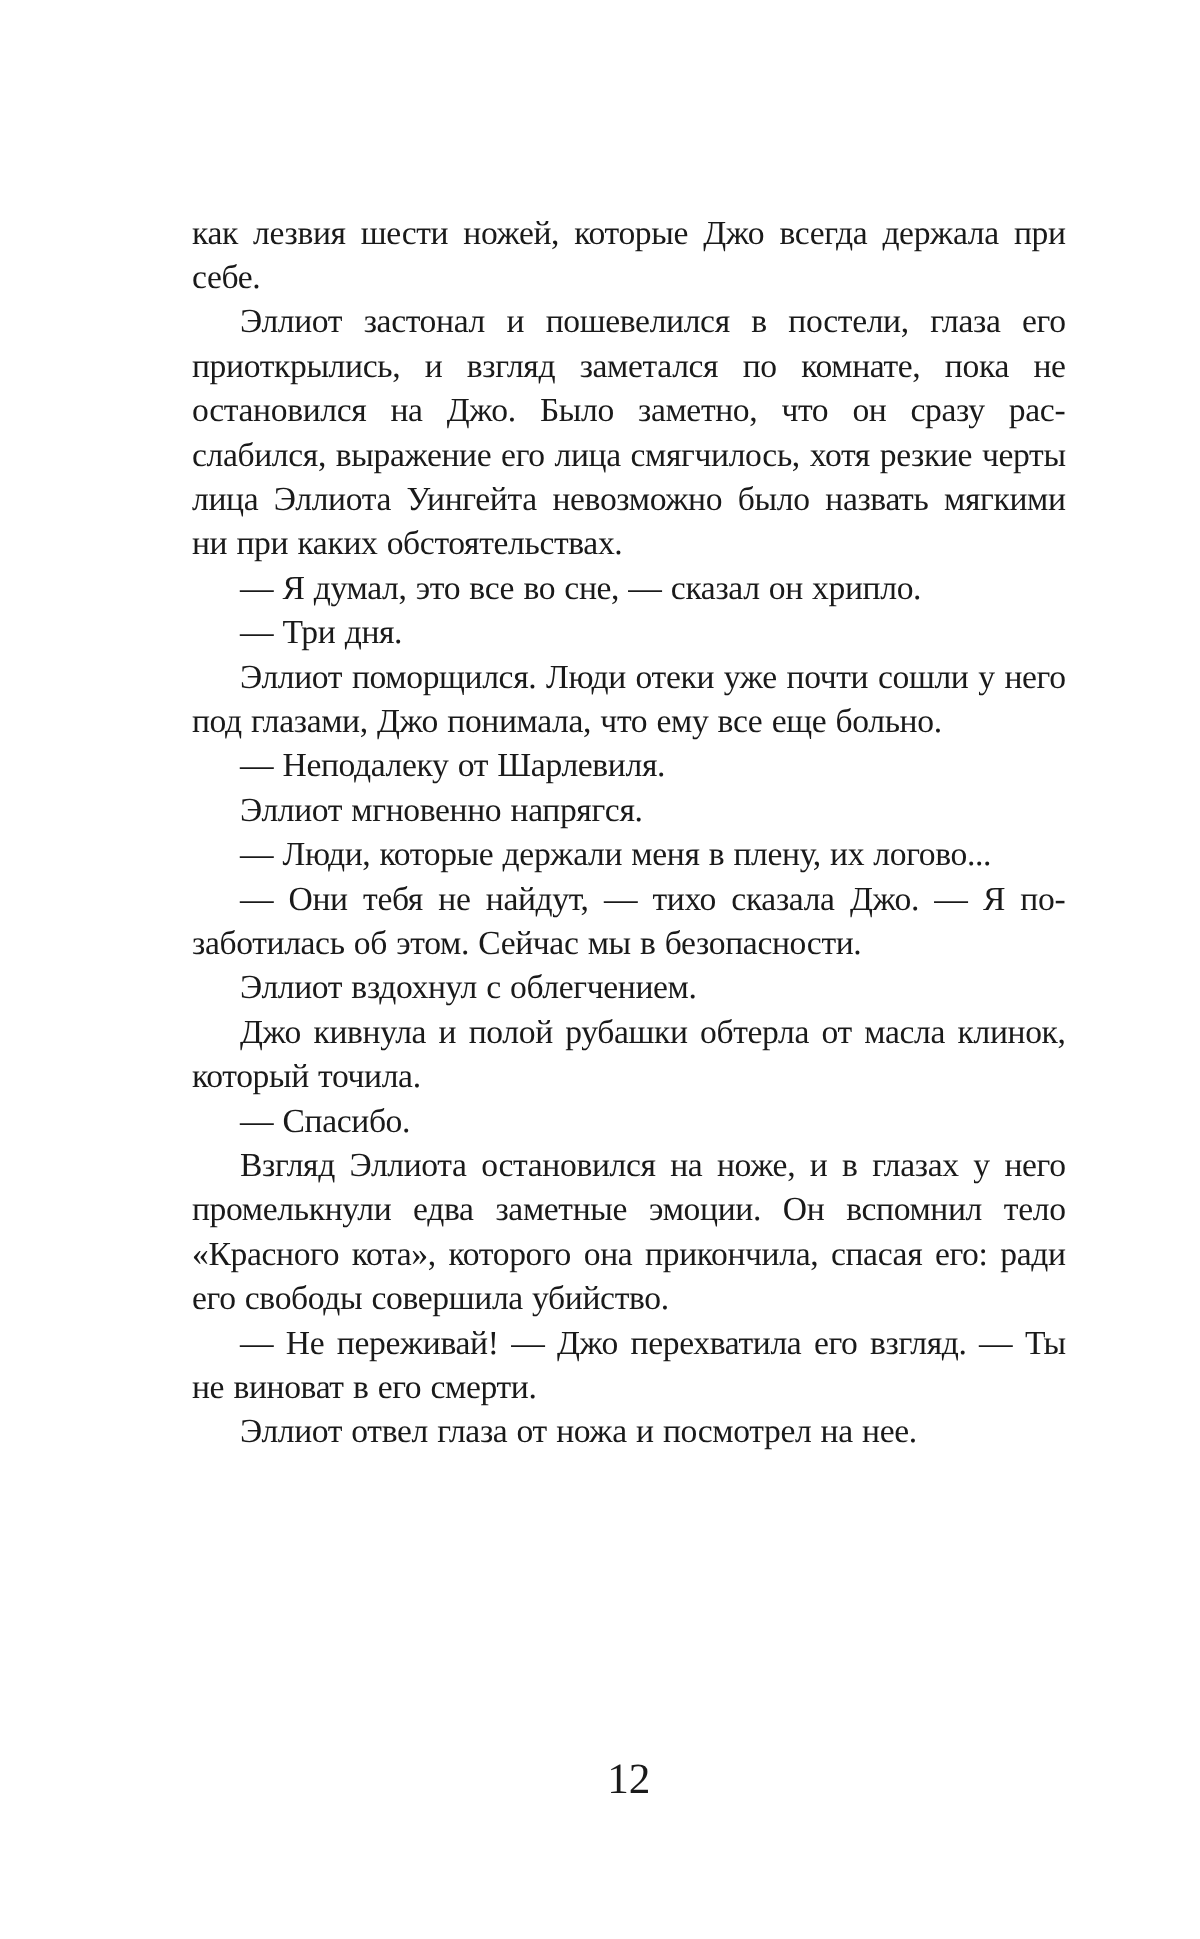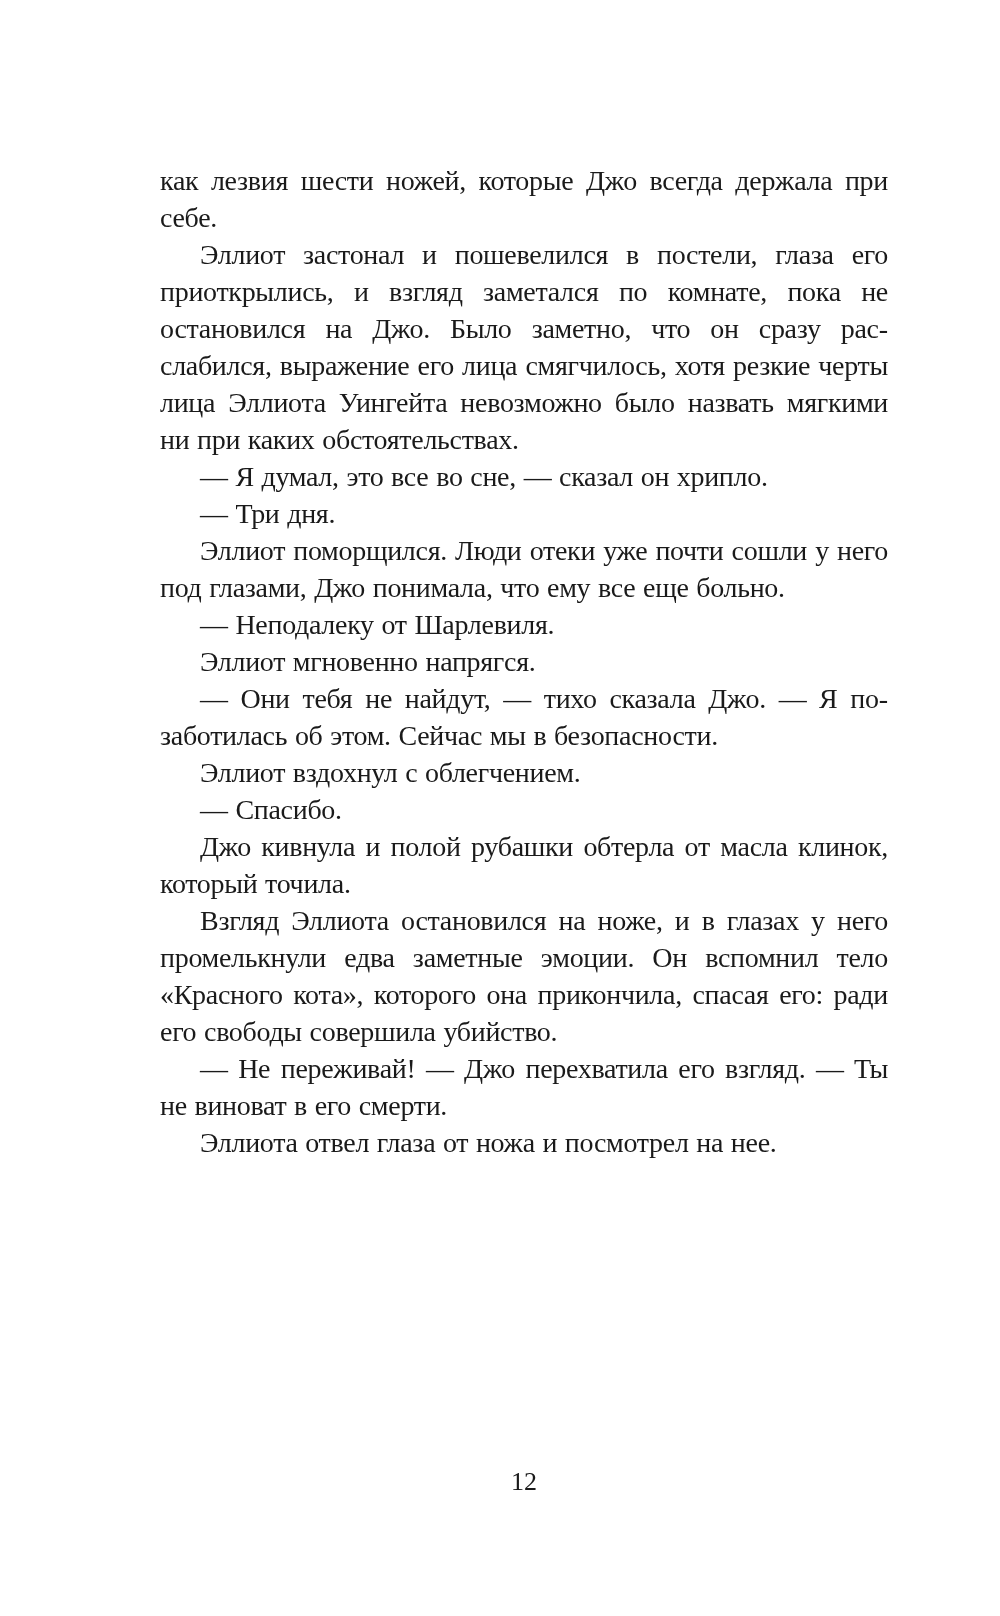--- a/index.html
+++ b/index.html
@@ -12,21 +12,21 @@
     width: 1000px;
     height: 1616px;
     background: #ffffff;
     overflow: hidden;
     font-family: "Liberation Serif", "DejaVu Serif", serif;
     color: #1a1a1a;
   }
   .text-block {
     position: absolute;
     left: 160px;
-    top: 162px;
+    top: 176px;
     width: 728px;
     font-size: 28px;
     line-height: 37px;
     text-align: justify;
     letter-spacing: -0.3px;
     word-spacing: 1px;
     hyphens: manual;
     -webkit-hyphens: manual;
   }
   .text-block p {
@@ -36,38 +36,39 @@
   }
   .text-block p.continuation {
     text-indent: 0;
   }
   .page-number {
     position: absolute;
     left: 160px;
     top: 1466px;
     width: 728px;
     text-align: center;
-    font-size: 26px;
+    font-size: 36px;
     line-height: 32px;
   }
 </style>
 </head>
 <body>
 
 <div class="book-page">
   <div class="text-block">
     <p class="continuation">как лезвия шести ножей, которые Джо всегда держала при себе.</p>
     <p>Эллиот застонал и пошевелился в постели, глаза его приоткрылись, и взгляд заметался по комнате, пока не остановился на Джо. Было заметно, что он сразу рас­слабился, выражение его лица смягчилось, хотя резкие черты лица Эллиота Уингейта невозможно было назвать мягкими ни при каких обстоятельствах.</p>
     <p>— Я думал, это все во сне, — сказал он хрипло.</p>
     <p>— Три дня.</p>
     <p>Эллиот поморщился. Люди отеки уже почти сошли у него под глазами, Джо понимала, что ему все еще больно.</p>
     <p>— Неподалеку от Шарлевиля.</p>
     <p>Эллиот мгновенно напрягся.</p>
+    <p>— Люди, которые держали меня в плену, их логово...</p>
     <p>— Они тебя не найдут, — тихо сказала Джо. — Я по­заботилась об этом. Сейчас мы в безопасности.</p>
     <p>Эллиот вздохнул с облегчением.</p>
+    <p>Джо кивнула и полой рубашки обтерла от масла кли­нок, который точила.</p>
     <p>— Спасибо.</p>
-    <p>Джо кивнула и полой рубашки обтерла от масла кли­нок, который точила.</p>
     <p>Взгляд Эллиота остановился на ноже, и в глазах у него промелькнули едва заметные эмоции. Он вспо­мнил тело «Красного кота», которого она прикончила, спасая его: ради его свободы совершила убийство.</p>
     <p>— Не переживай! — Джо перехватила его взгляд. — Ты не виноват в его смерти.</p>
-    <p>Эллиота отвел глаза от ножа и посмотрел на нее.</p>
+    <p>Эллиот отвел глаза от ножа и посмотрел на нее.</p>
   </div>
   <div class="page-number">12</div>
 </div>
 
 </body></html>

